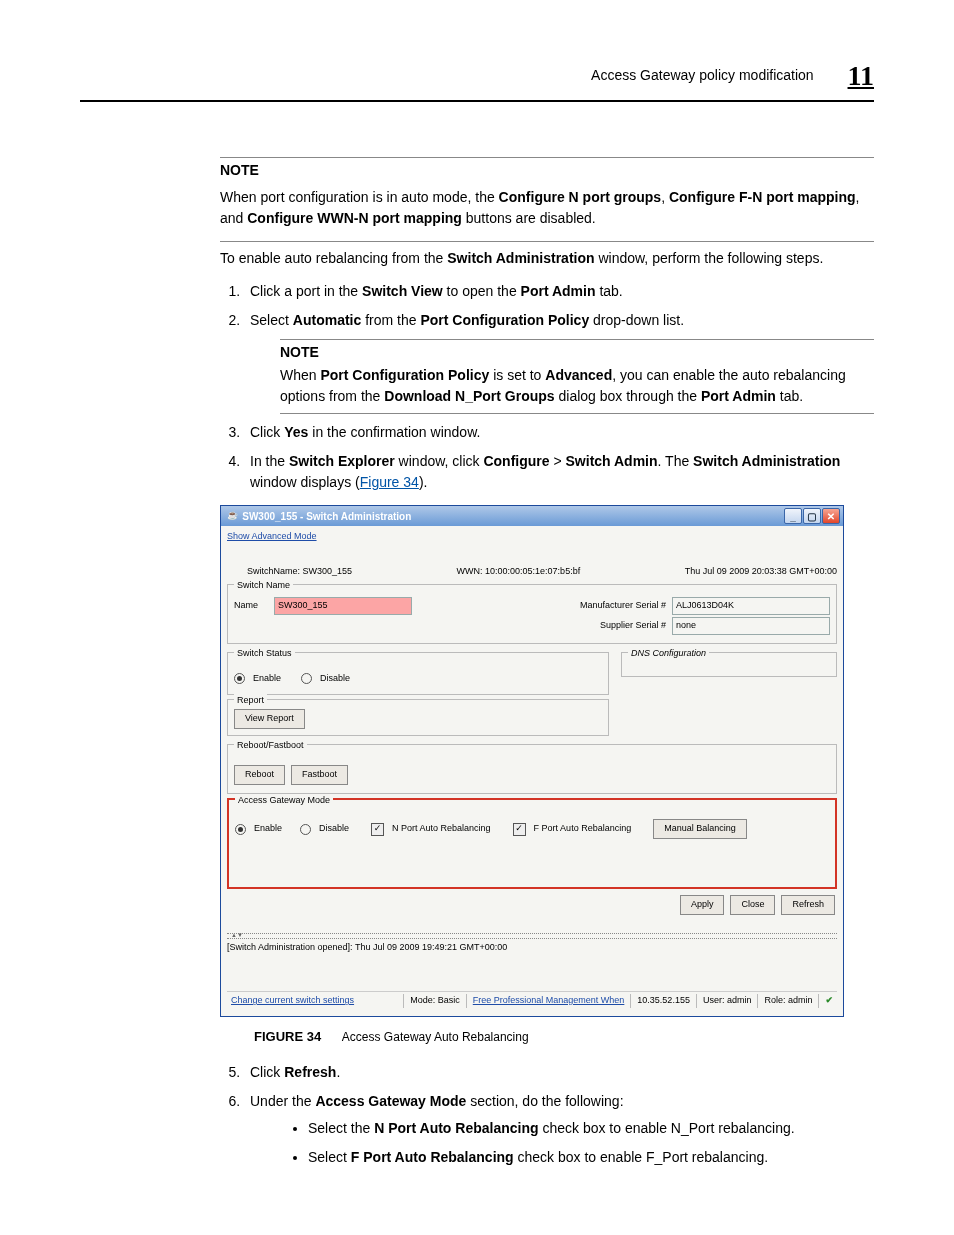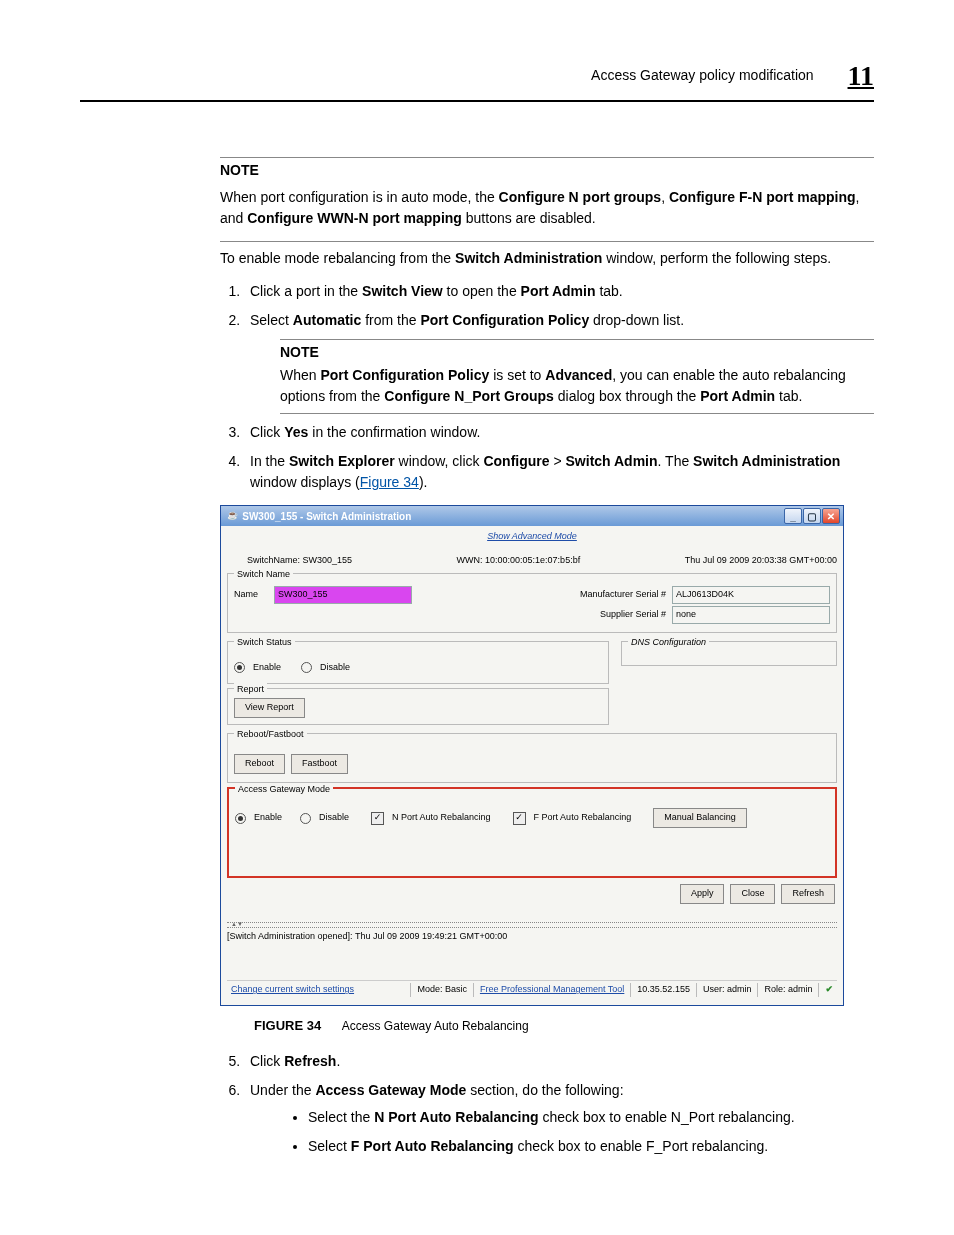--- a/index.html
+++ b/index.html
@@ -75,21 +75,21 @@
   .winbtns { display:flex; gap:1px;}
   .winbtn {
     width: 16px; height: 14px;
     display:flex; align-items:center; justify-content:center;
     font-size:10px; font-weight:bold;
     background: linear-gradient(#f0f4fb,#c4d6ef);
     border: 1px solid #3a66a8; border-radius:2px; color:#234;
   }
   .winbtn.close { background: linear-gradient(#f7a593,#e2462b); color:#fff; }
   .winbody { background:#f5f5f2; padding:4px 6px 6px 6px; }
-  .top-row { display:flex; justify-content:center; margin-bottom:10px;font-style:italic; }
+  .top-row { display:flex; justify-content:flex-start; margin-bottom:21px; }
   .showadv { color:#1e4ca8; text-decoration:underline; font-size:9px;}
   .meta-row { display:flex; justify-content:space-between; font-size:9px; margin-bottom:6px;margin-left:20px; }
   .tabs { display:flex; border-bottom:1px solid #aaa; margin-bottom:6px; }
   .tab {
     border:1px solid #aaa; border-bottom:none;
     padding:2px 8px; font-size:9px; background:#ece9e3;
     margin-right:-1px;
   }
   .tab.active { background:#f5f5f2; position:relative; top:1px; }
   .panel { }
@@ -97,21 +97,21 @@
     border:1px solid #bbb; margin:4px 0; padding:4px 6px 6px 6px; position:relative;
   }
   .group.highlight { border:2px solid #d33426; }
   .group-title {
     position:relative; top:-10px; background:#f5f5f2; display:inline-block;
     padding:0 3px; font-size:9px;
   }
   .group-inner { margin-top:-8px; }
   .field-row { display:flex; align-items:center; margin:2px 0; gap:6px; font-size:9px;}
   .finput {
-    border:1px solid #9aa; padding:1px 3px; background:#d946ef; height:14px;
+    border:1px solid #9aa; padding:1px 3px; background:#fca5a5; height:14px;
     font-size:9px; display:inline-flex; align-items:center;
   }
   .btn-std {
     border:1px solid #888; background:#ece9e3; padding:1px 10px; font-size:9px;
     height:16px; display:inline-flex; align-items:center;
   }
   .cols { display:flex; gap:12px; }
   .col-left { flex:1; }
   .col-right { width:216px;font-style:italic; }
   .radio-dot {
@@ -154,35 +154,35 @@
   <div class="content">
 
     <hr class="rule">
     <div class="note-title">NOTE</div>
     <p>
       <span>When port configuration is in auto mode, the </span><span class="bold">Configure N port groups</span><span>, </span><span class="bold">Configure F-N port mapping</span><span>, and </span><span class="bold">Configure WWN-N port mapping</span><span> buttons are disabled.</span>
     </p>
     <hr class="rule">
 
     <p>
-      <span>To enable mode rebalancing from the </span><span class="bold">Switch Administration</span><span> window, perform the following steps.</span>
+      <span>To enable auto rebalancing from the </span><span class="bold">Switch Administration</span><span> window, perform the following steps.</span>
     </p>
 
     <ol class="steps" start="1">
       <li>
         <span>Click a port in the </span><span class="bold">Switch View</span><span> to open the </span><span class="bold">Port Admin</span><span> tab.</span>
       </li>
       <li>
         <span>Select </span><span class="bold">Automatic</span><span> from the </span><span class="bold">Port Configuration Policy</span><span> drop-down list.</span>
 
         <div class="nested-note">
           <hr class="rule">
           <div class="note-title">NOTE</div>
           <div>
-            <span>When </span><span class="bold">Port Configuration Policy</span><span> is set to </span><span class="bold">Advanced</span><span>, you can enable the auto rebalancing options from the </span><span class="bold">Configure N_Port Groups</span><span> dialog box through the </span><span class="bold">Port Admin</span><span> tab.</span>
+            <span>When </span><span class="bold">Port Configuration Policy</span><span> is set to </span><span class="bold">Advanced</span><span>, you can enable the auto rebalancing options from the </span><span class="bold">Download N_Port Groups</span><span> dialog box through the </span><span class="bold">Port Admin</span><span> tab.</span>
           </div>
           <hr class="rule" style="margin-top:6px;">
         </div>
       </li>
       <li value="3">
         <span>Click </span><span class="bold">Yes</span><span> in the confirmation window.</span>
       </li>
       <li>
         <span>In the </span><span class="bold">Switch Explorer</span><span> window, click </span><span class="bold">Configure</span><span> &gt; </span><span class="bold">Switch Admin</span><span>. The </span><span class="bold">Switch Administration</span><span> window displays (</span><a href="#" class="figlink">Figure 34</a><span>).</span>
       </li>
@@ -291,21 +291,21 @@
             <span class="tri">▲▼</span>
           </div>
         <div class="log-area">[Switch Administration opened]: Thu Jul 09 2009 19:49:21 GMT+00:00</div>
 
         <div class="statusbar">
           <span class="footlink">Change current switch settings</span>
           <span style="flex:1;"></span>
           <span class="sep"></span>
             <span>Mode: Basic</span>
           <span class="sep"></span>
-            <span class="footlink">Free Professional Management Tool</span>
+            <span class="footlink">Free Professional Management When</span>
           <span class="sep"></span>
             <span>10.35.52.155</span>
           <span class="sep"></span>
             <span>User: admin</span>
           <span class="sep"></span>
             <span>Role: admin</span>
           <span class="sep"></span>
             <span class="chk">✔</span>
         </div>
       </div>

